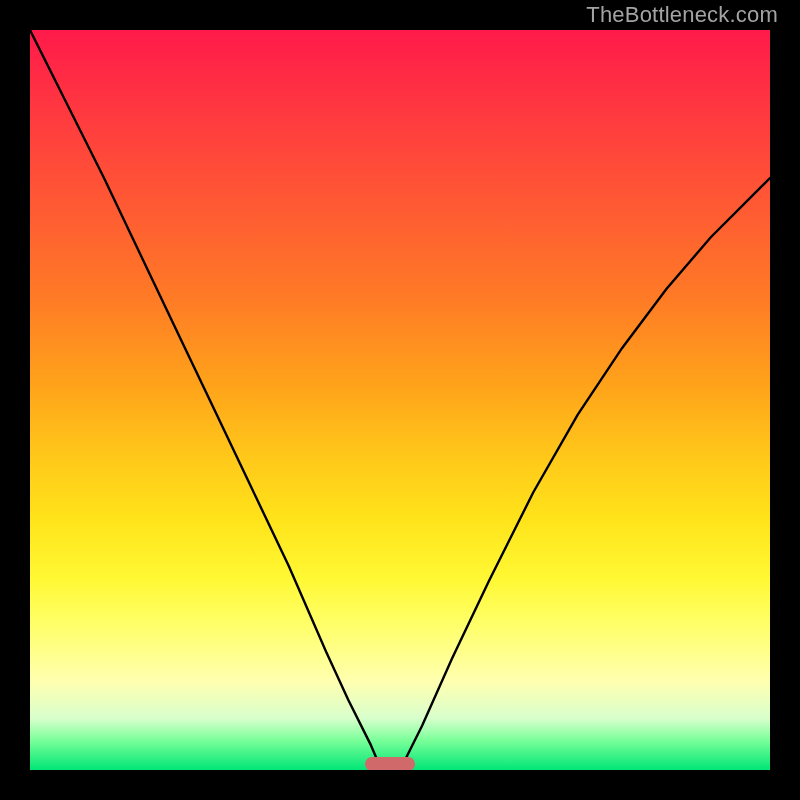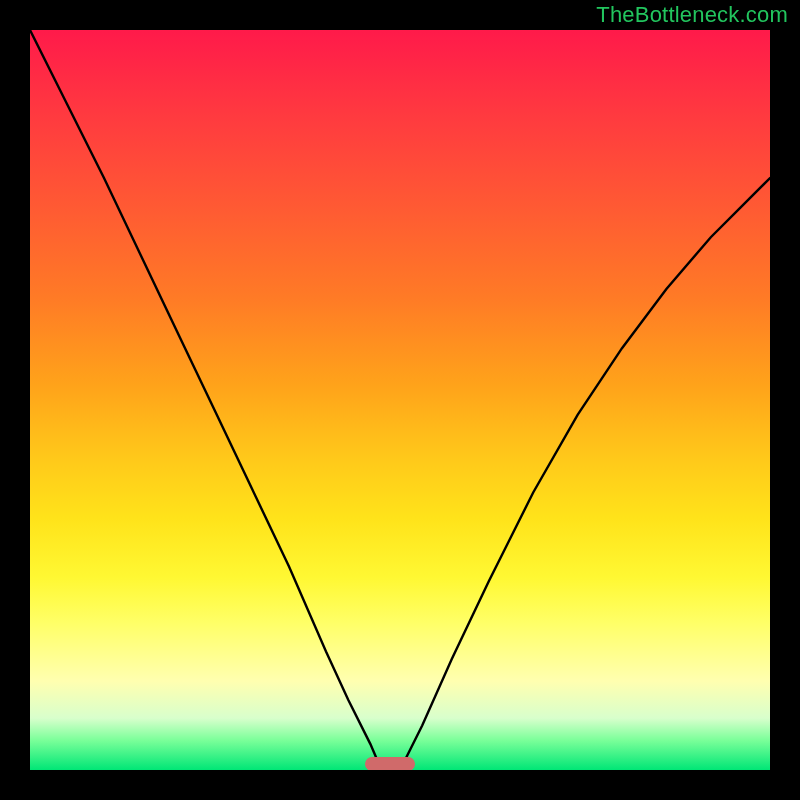--- a/index.html
+++ b/index.html
@@ -54,22 +54,22 @@
     position: absolute;
     width: 50px;
     height: 14px;
     background: #d06a6a;
     border-radius: 7px;
     transform: translate(-50%, -50%);
   }
   .watermark {
     position: absolute;
     top: 2px;
-    right: 12px;
-    color: #22c55e;
+    right: 22px;
+    color: #a3a3a3;
     font-size: 22px;
     font-weight: 400;
     letter-spacing: 0.2px;
     user-select: none;
   }
 </style>
 </head>
 <body>
 
 <div class="stage">

